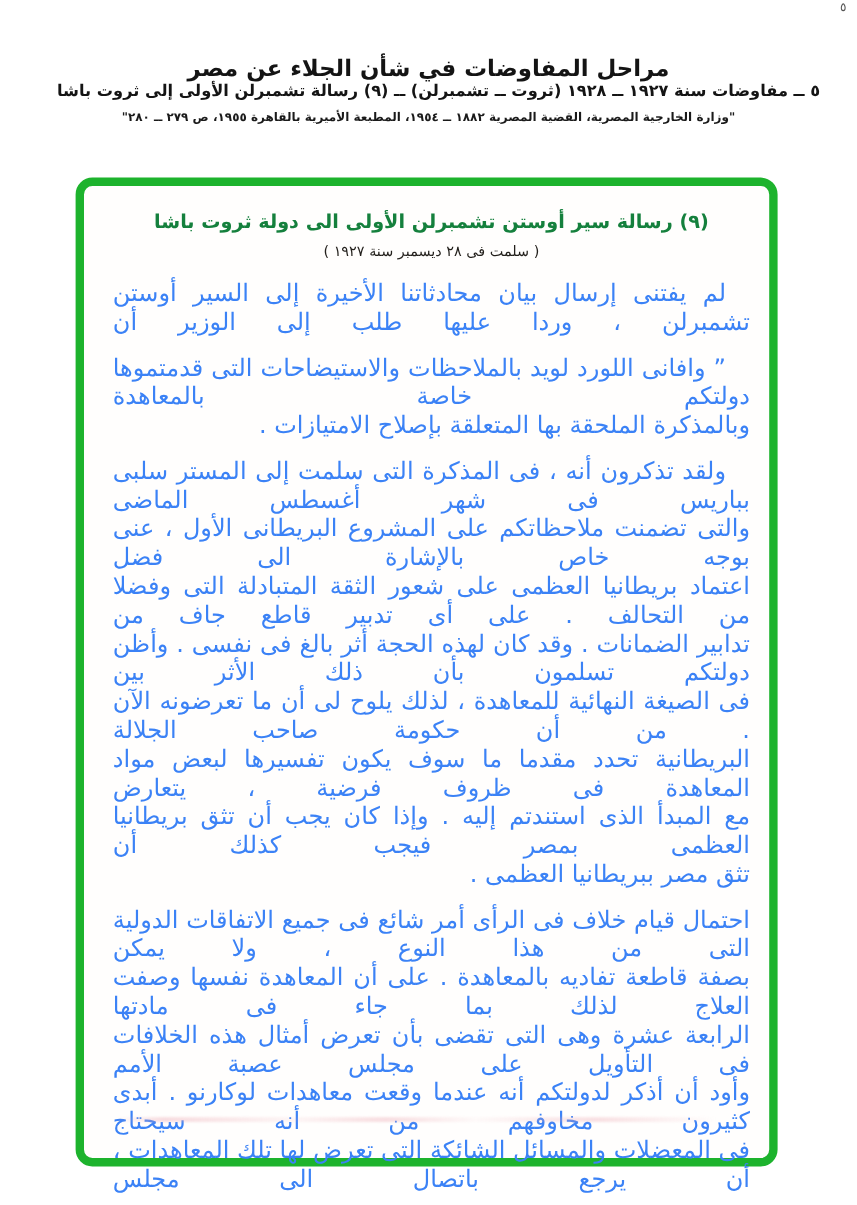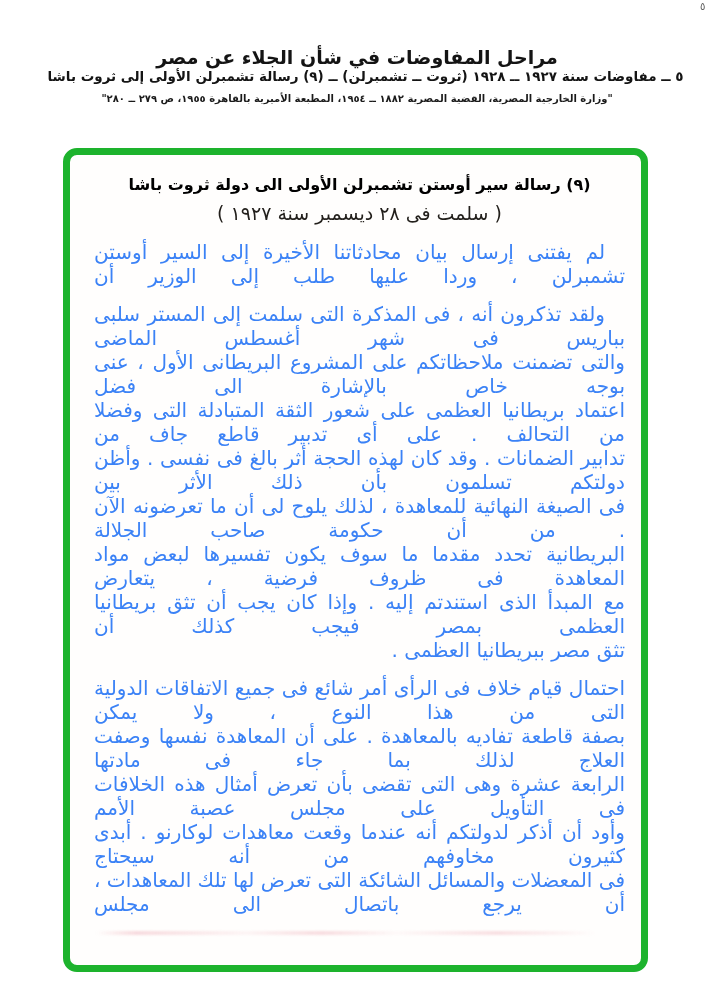--- a/index.html
+++ b/index.html
@@ -43,25 +43,25 @@
     border: 7px solid #1db32d;
     border-radius: 14px;
     background: #fffefd;
     padding: 16px 16px 0 24px;
   }
   .doc-title {
     text-align: center;
     font-size: 16px;
     font-weight: bold;
     margin-top: 4px;
-    color: #000000;
+    color: #15803d;
   }
   .doc-date {
     text-align: center;
-    font-size: 19px;
+    font-size: 12px;
     margin-top: 8px;
     margin-bottom: 16px;
     color: #221f1b;
   }
   .para { margin-bottom: 14px; }
   .line {
     font-size: 20px;
     line-height: 24px;
     color: #3b82f6;
     text-align: justify;
@@ -100,20 +100,24 @@
   </div>
 
   <div class="green-frame">
     <div class="doc-title">(٩) رسالة سير أوستن تشمبرلن الأولى الى دولة ثروت باشا</div>
     <div class="doc-date">( سلمت فى ٢٨ ديسمبر سنة ١٩٢٧ )</div>
     <div id="doc-paragraphs">
         <div class="para">
           <div class="line first">لم يفتنى إرسال بيان محادثاتنا الأخيرة إلى السير أوستن تشمبرلن ، وردا عليها طلب إلى الوزير أن</div>
         </div>
         <div class="para">
+          <div class="line first">” وافانى اللورد لويد بالملاحظات والاستيضاحات التى قدمتموها دولتكم خاصة بالمعاهدة</div>
+          <div class="line last">وبالمذكرة الملحقة بها المتعلقة بإصلاح الامتيازات .</div>
+        </div>
+        <div class="para">
           <div class="line first">ولقد تذكرون أنه ، فى المذكرة التى سلمت إلى المستر سلبى بباريس فى شهر أغسطس الماضى</div>
           <div class="line">والتى تضمنت ملاحظاتكم على المشروع البريطانى الأول ، عنى بوجه خاص بالإشارة الى فضل</div>
           <div class="line">اعتماد بريطانيا العظمى على شعور الثقة المتبادلة التى وفضلا من التحالف . على أى تدبير قاطع جاف من</div>
           <div class="line">تدابير الضمانات . وقد كان لهذه الحجة أثر بالغ فى نفسى . وأظن دولتكم تسلمون بأن ذلك الأثر بين</div>
           <div class="line">فى الصيغة النهائية للمعاهدة ، لذلك يلوح لى أن ما تعرضونه الآن . من أن حكومة صاحب الجلالة</div>
           <div class="line">البريطانية تحدد مقدما ما سوف يكون تفسيرها لبعض مواد المعاهدة فى ظروف فرضية ، يتعارض</div>
           <div class="line">مع المبدأ الذى استندتم إليه . وإذا كان يجب أن تثق بريطانيا العظمى بمصر فيجب كذلك أن</div>
           <div class="line last">تثق مصر ببريطانيا العظمى .</div>
         </div>
         <div class="para">

